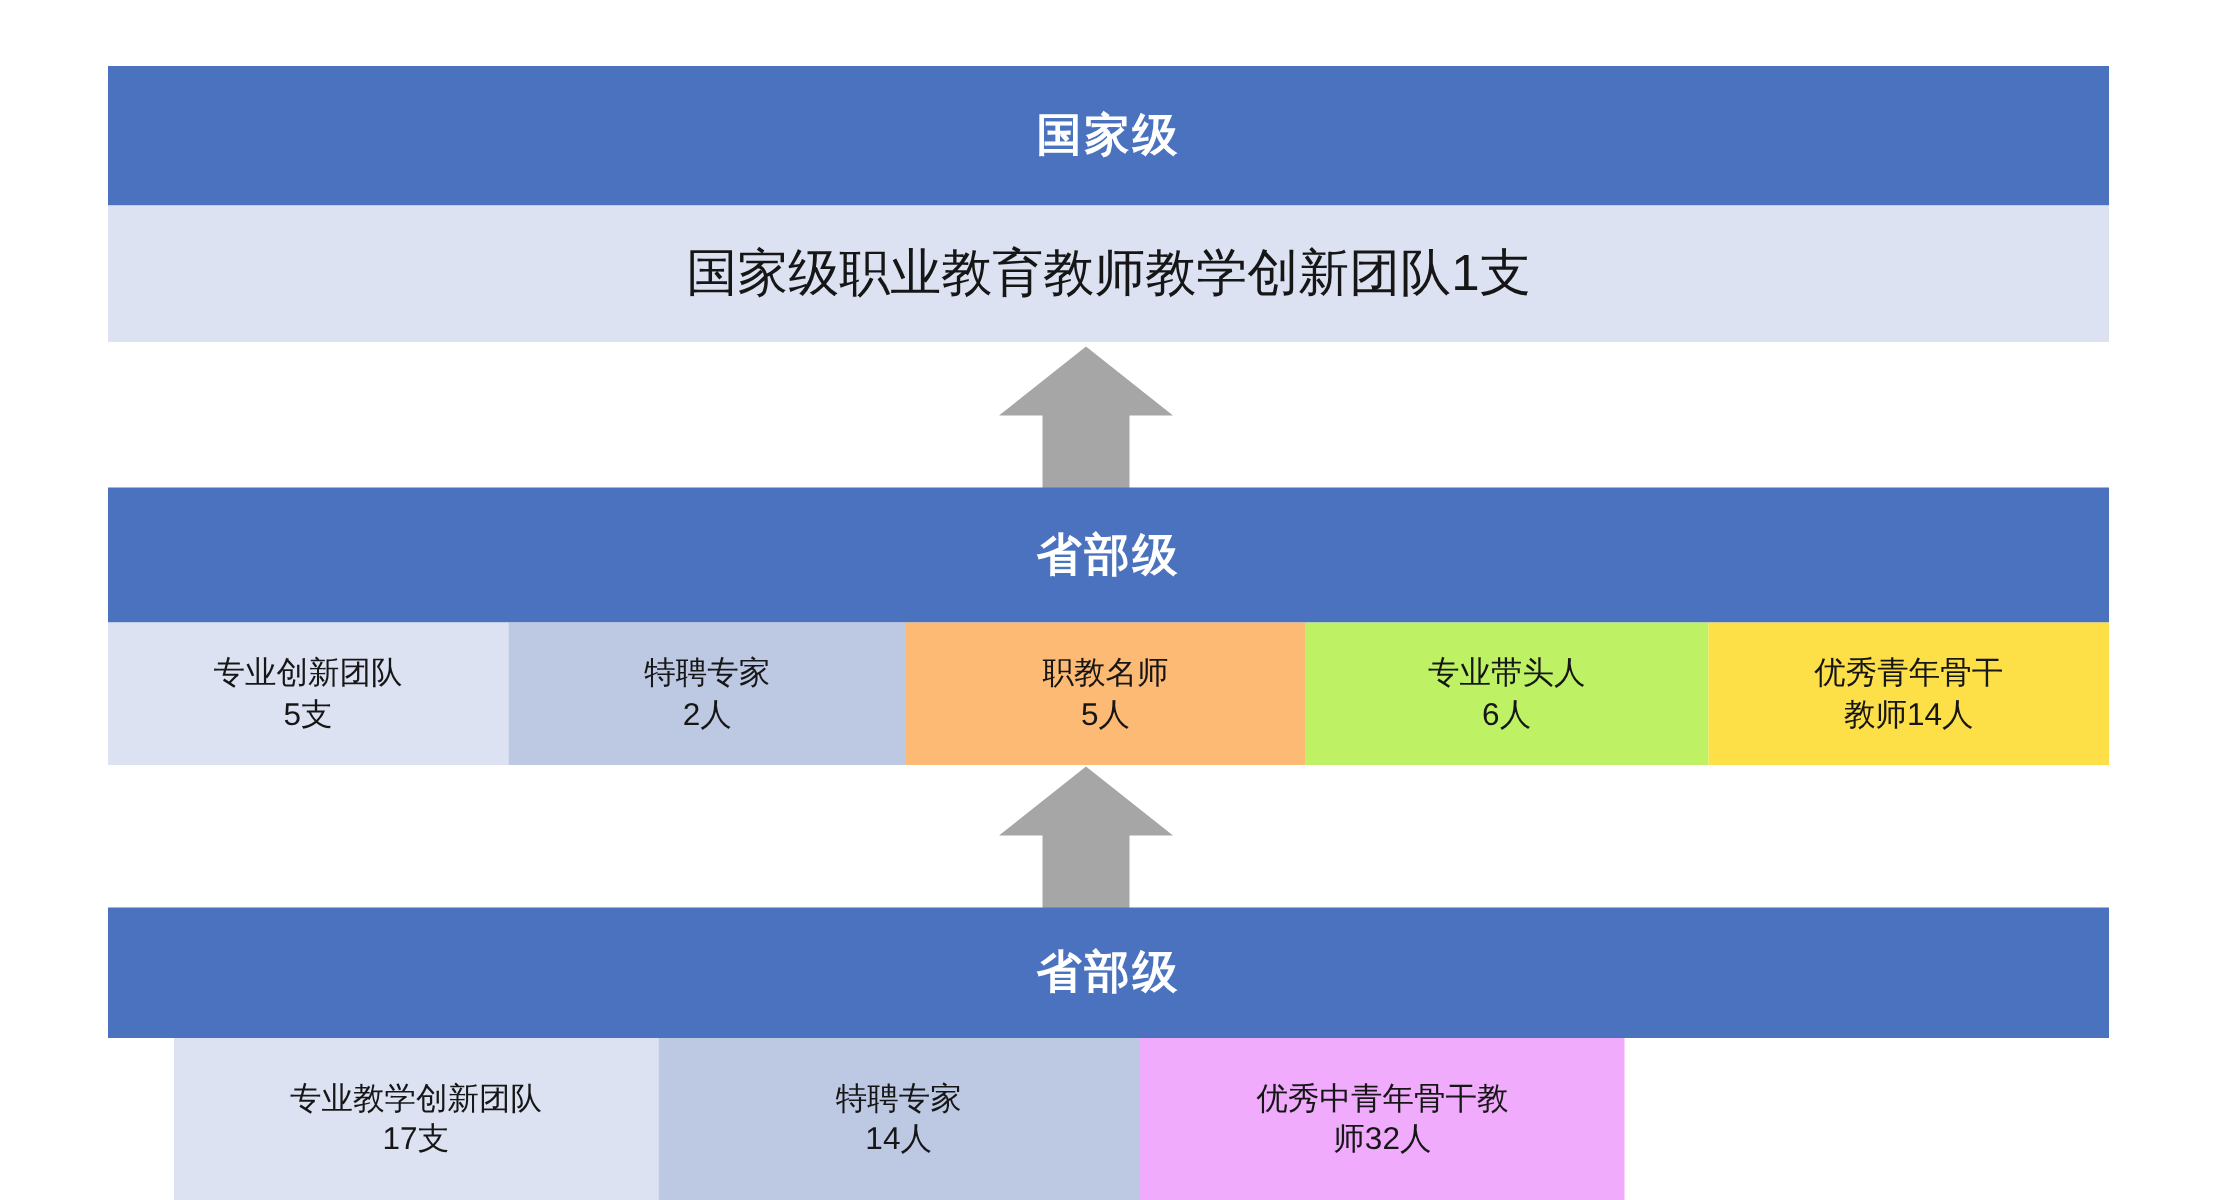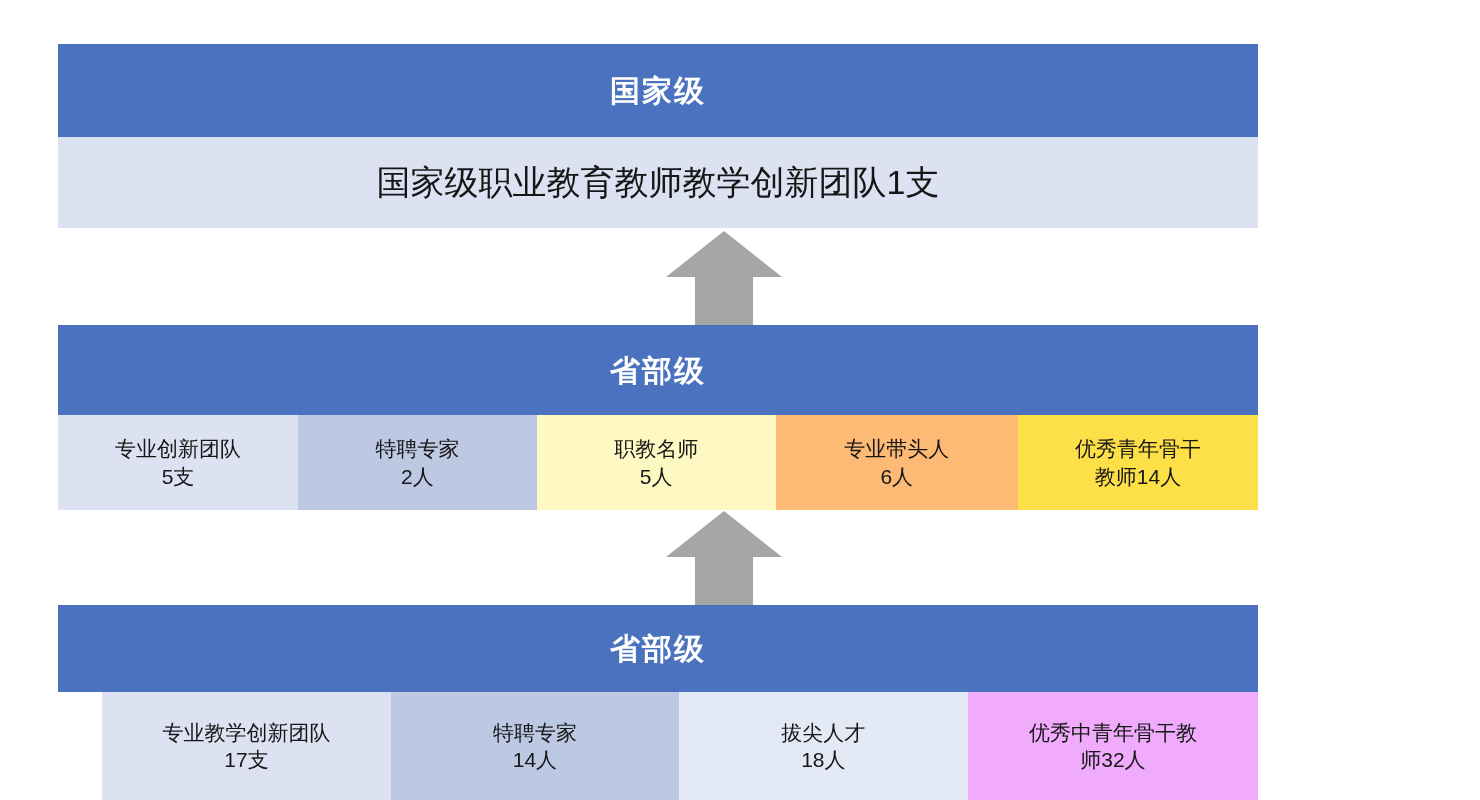--- a/index.html
+++ b/index.html
@@ -18,22 +18,22 @@
   #stage {
     position: relative;
     width: 1480px;
     height: 800px;
     background: #ffffff;
   }
 
   
   .band {
     position: absolute;
-    left: 58px;
-    width: 1200px;
+    left: 72px;
+    width: 1334px;
   }
 
   .band-header {
     width: 100%;
     box-sizing: border-box;
     background: #4A72BE;
     color: #ffffff;
     font-weight: bold;
     font-size: 30px;
     letter-spacing: 2px;
@@ -111,42 +111,40 @@
     </svg>
   </div>
 
   <div class="band" id="band-provincial-1">
     <div class="band-header">省部级</div>
     <div class="band-row">
       <div class="cell" style="flex:0 0 20.0%;  background:#DCE2F2;">专业创新团队
 5支</div>
       <div class="cell" style="flex:0 0 19.9%;  background:#BDC8E3;">特聘专家
 2人</div>
-      <div class="cell" style="flex:0 0 19.9%;  background:#fef9c3;">职教名师
+      <div class="cell" style="flex:0 0 19.9%;  background:#fdba74;">职教名师
 5人</div>
-      <div class="cell" style="flex:0 0 20.2%;  background:#fdba74;">专业带头人
+      <div class="cell" style="flex:0 0 20.2%;  background:#bef264;">专业带头人
 6人</div>
       <div class="cell" style="flex:0 0 20.0%;  background:#fde047;">优秀青年骨干
 教师14人</div>
     </div>
   </div>
 
   <div class="arrow-up" id="arrow-bottom">
     <svg viewBox="0 0 116 96" preserveAspectRatio="none" aria-hidden="true">
       <polygon points="58,0 116,46 87,46 87,96 29,96 29,46 0,46" fill="#A6A6A6"></polygon>
     </svg>
   </div>
 
   <div class="band" id="band-provincial-2">
     <div class="band-header">省部级</div>
     <div class="band-row">
       <div class="cell" style="flex:0 0 25.0%;  background:#DCE2F2;">专业教学创新团队
 17支</div>
       <div class="cell" style="flex:0 0 24.9%;  background:#BDC8E3;">特聘专家
 14人</div>
-      <div class="cell" style="flex:0 0 25.0%;  background:#E3EAF5;">拔尖人才
-18人</div>
       <div class="cell" style="flex:0 0 25.1%;  background:#f0abfc;">优秀中青年骨干教
 师32人</div>
     </div>
   </div>
 
 </div>
 
 </body></html>

